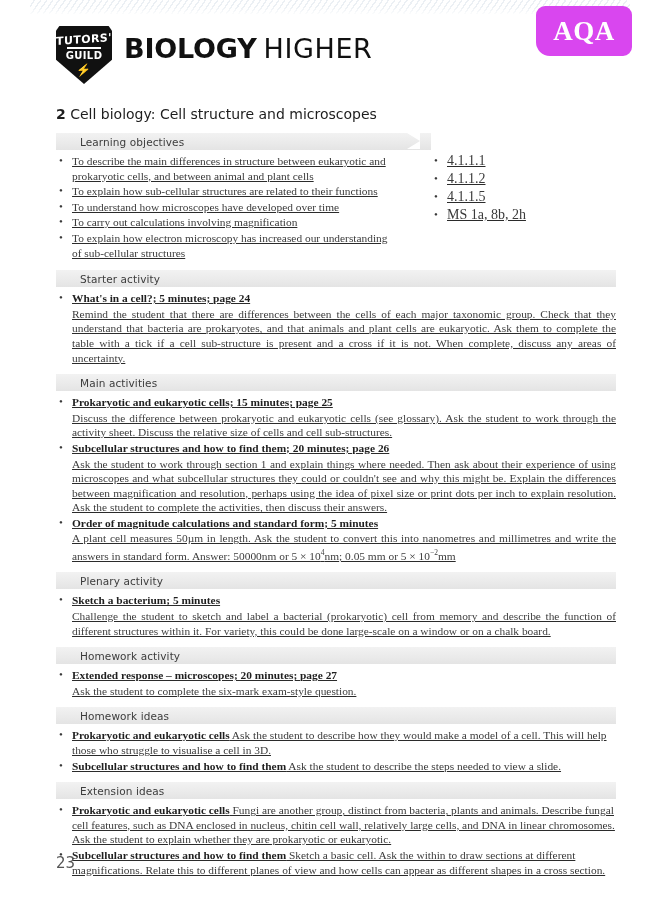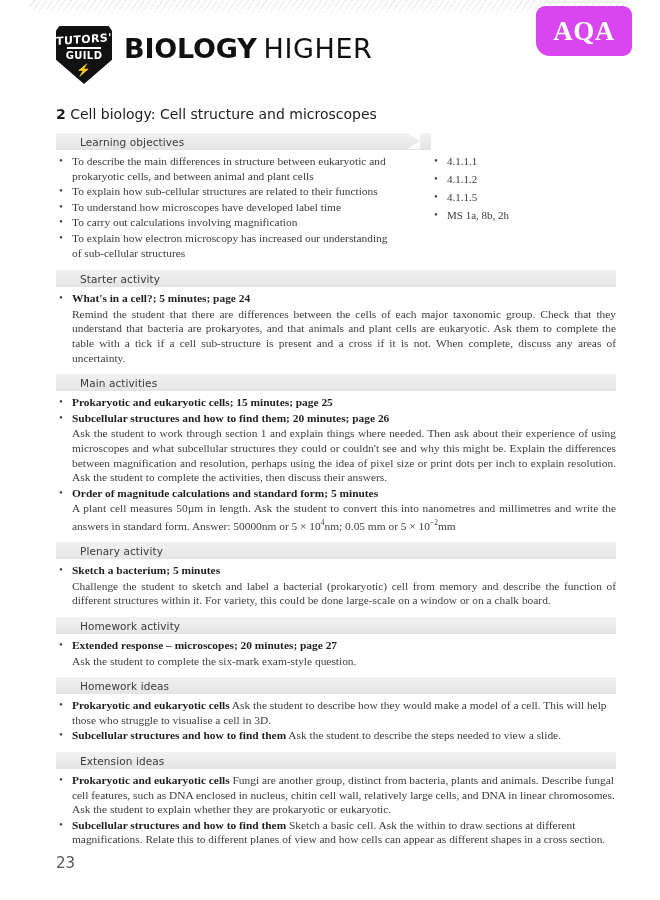--- a/index.html
+++ b/index.html
@@ -185,20 +185,21 @@
   .bar-right { flex: 1 1 auto; }
 
   
   .block {
     margin: 4px 10px 9px 22px;
   }
   ul.bullets {
     list-style: none;
     margin: 0;
     padding: 0;
+    text-decoration: underline;
   }
   ul.bullets > li {
     position: relative;
     padding-left: 16px;
     margin-bottom: 1px;
     font-size: 11.4px;
     line-height: 14.6px;
     color: #3a3a3a;
   }
   ul.bullets > li::before {
@@ -220,21 +221,21 @@
 
   
   .cols {
     display: flex;
     margin: 4px 10px 9px 22px;
   }
   .col-left  { flex: 0 0 351px; padding-right: 10px; box-sizing: border-box; }
   .col-right { flex: 1 1 auto; padding-left: 24px; box-sizing: border-box; }
   .col-right ul.bullets > li {
     margin-bottom: 3.5px;
-    font-size: 11px;
+    font-size: 14px;
   }
 
   .tight > li { margin-bottom: 2px; }
 
   
   .folio {
     position: absolute;
     left: 56px;
     bottom: 28px;
     font-family: "DejaVu Sans", sans-serif;
@@ -280,21 +281,21 @@
       <span class="bar-label">Learning objectives</span>
     </div>
     <div class="bar-arrow"></div>
   </div>
 
   <div class="cols">
     <div class="col-left">
       <ul class="bullets tight" id="lo-list">
           <li>To describe the main differences in structure between eukaryotic and prokaryotic cells, and between animal and plant cells</li>
           <li>To explain how sub-cellular structures are related to their functions</li>
-          <li>To understand how microscopes have developed label time</li>
+          <li>To understand how microscopes have developed over time</li>
           <li>To carry out calculations involving magnification</li>
           <li>To explain how electron microscopy has increased our understanding of sub-cellular structures</li>
         </ul>
     </div>
     <div class="col-right">
       <ul class="bullets" id="spec-list">
           <li>4.1.1.1</li>
           <li>4.1.1.2</li>
           <li>4.1.1.5</li>
           <li>MS 1a, 8b, 2h</li>
@@ -309,21 +310,21 @@
     <ul class="bullets" id="starter-list">
         <li><span class="lead">What's in a cell?; 5 minutes; page 24</span><span class="detail">Remind the student that there are differences between the cells of each major taxonomic group. Check that they understand that bacteria are prokaryotes, and that animals and plant cells are eukaryotic. Ask them to complete the table with a tick if a cell sub-structure is present and a cross if it is not. When complete, discuss any areas of uncertainty.</span></li>
       </ul>
   </div>
 
   <div class="bar">
     <span class="bar-label">Main activities</span>
   </div>
   <div class="block">
     <ul class="bullets" id="main-list">
-        <li><span class="lead">Prokaryotic and eukaryotic cells; 15 minutes; page 25</span></li>
+        <li><span class="lead">Prokaryotic and eukaryotic cells; 15 minutes; page 25</span><span class="detail">Discuss the difference between prokaryotic and eukaryotic cells (see glossary). Ask the student to work through the activity sheet. Discuss the relative size of cells and cell sub-structures.</span></li>
         <li><span class="lead">Subcellular structures and how to find them; 20 minutes; page 26</span><span class="detail">Ask the student to work through section 1 and explain things where needed. Then ask about their experience of using microscopes and what subcellular structures they could or couldn't see and why this might be. Explain the differences between magnification and resolution, perhaps using the idea of pixel size or print dots per inch to explain resolution. Ask the student to complete the activities, then discuss their answers.</span></li>
         <li><span class="lead">Order of magnitude calculations and standard form; 5 minutes</span><span class="detail">A plant cell measures 50µm in length. Ask the student to convert this into nanometres and millimetres and write the answers in standard form. Answer: 50000nm or 5 × 10<sup>4</sup>nm; 0.05 mm or 5 × 10<sup>−2</sup>mm</span></li>
       </ul>
   </div>
 
   <div class="bar">
     <span class="bar-label">Plenary activity</span>
   </div>
   <div class="block">
     <ul class="bullets" id="plenary-list">

